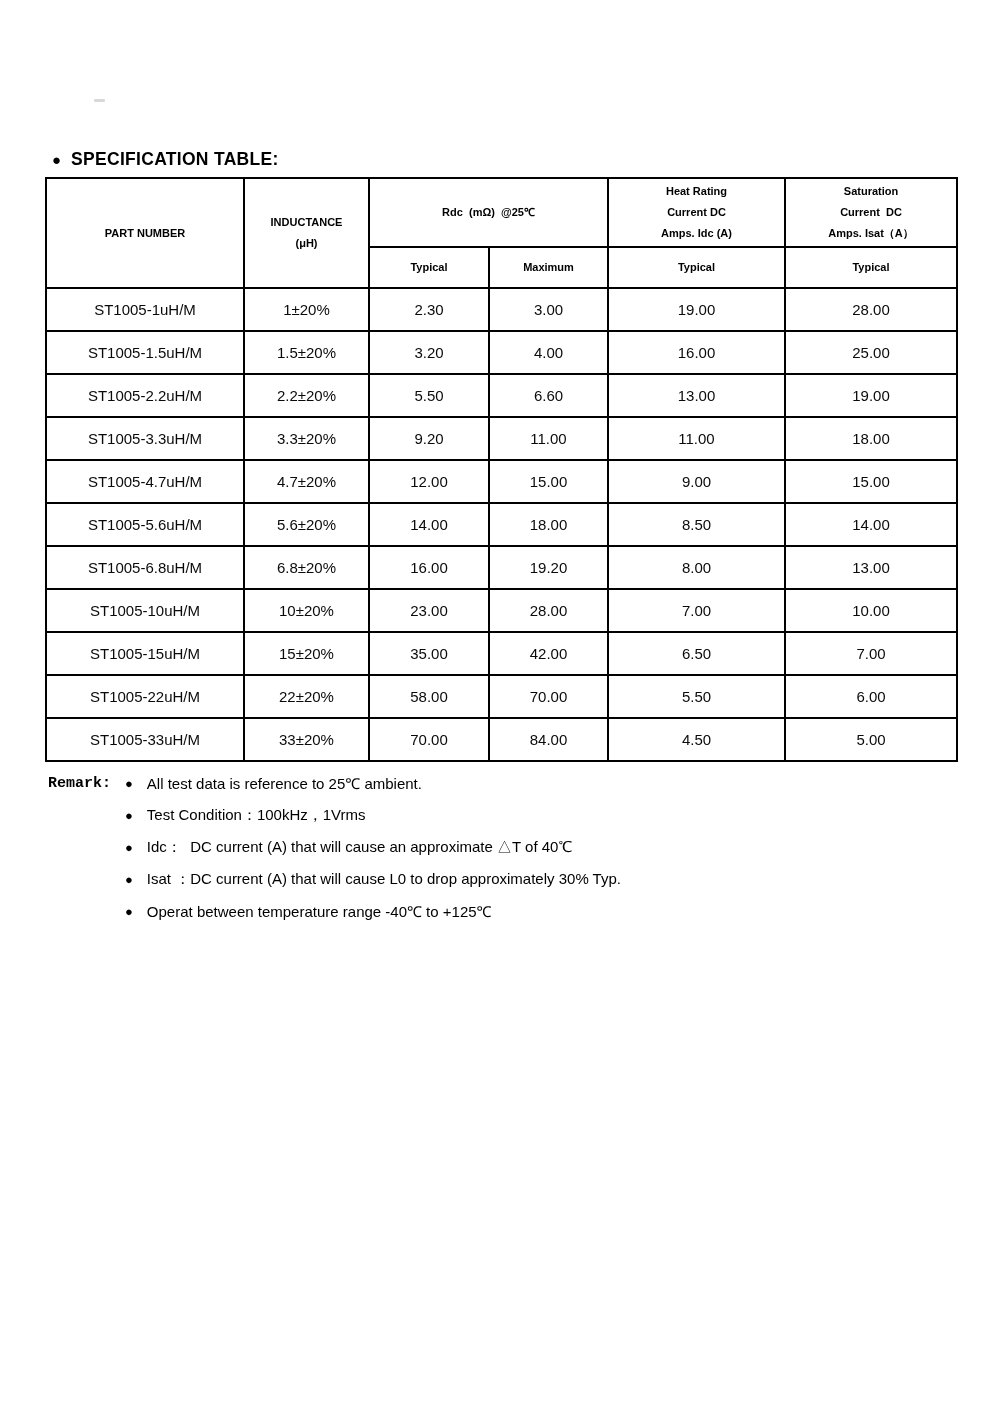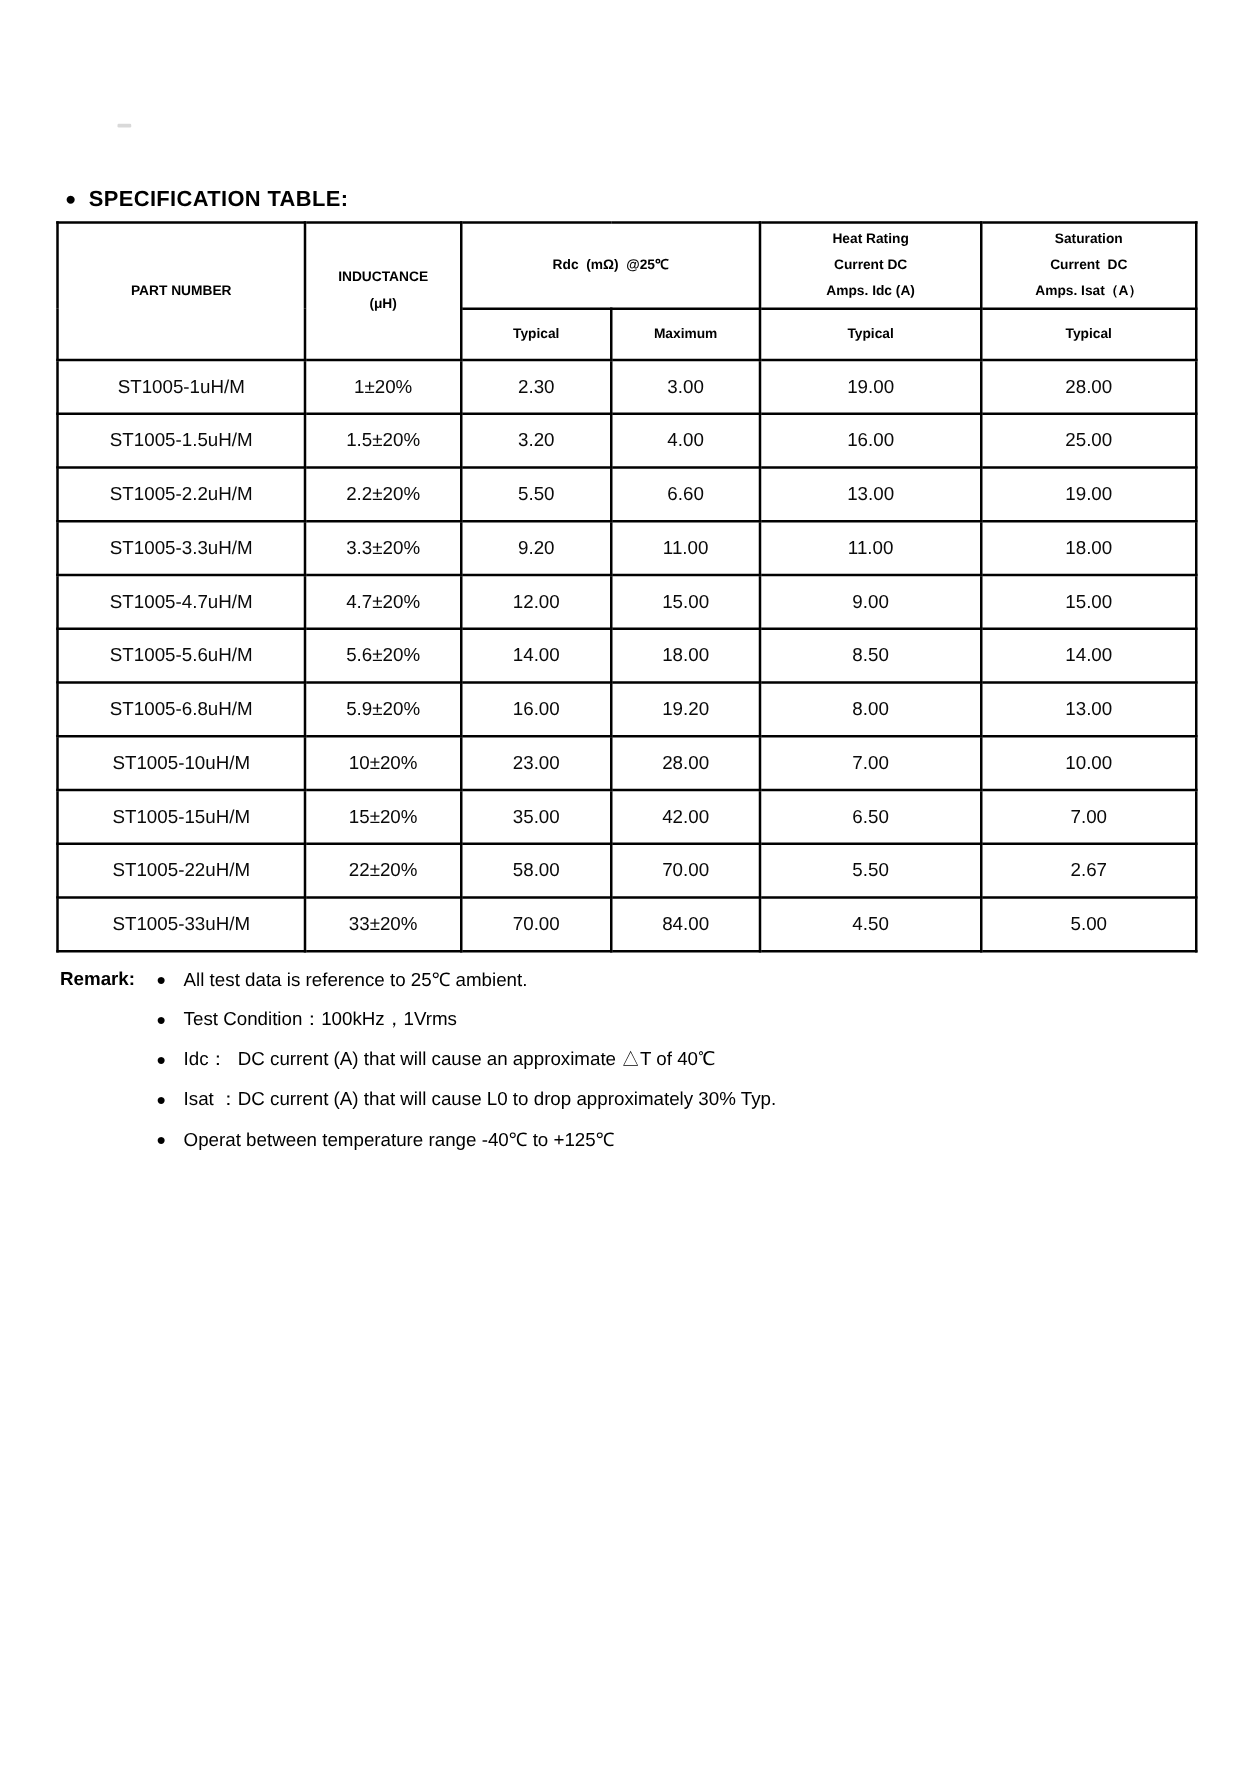--- a/index.html
+++ b/index.html
@@ -82,20 +82,21 @@
     display: flex;
     align-items: center;
     margin-bottom: 14px;
     height: 18px;
   }
   .remark-label {
     font-weight: bold;
     width: 77px;
     flex: 0 0 77px;
     white-space: pre;
+    font-family: Liberation Mono, monospace;
   }
   .remark-line.indent { margin-left: 77px; }
   .remark-bullet {
     font-size: 13px;
     line-height: 1;
     margin-right: 14px;
     flex: 0 0 auto;
   }
   .remark-text { white-space: pre-wrap; text-align: center; }
 </style>
@@ -192,21 +193,21 @@
         <tr>
           <td>ST1005-5.6uH/M</td>
           <td>5.6±20%</td>
           <td>14.00</td>
           <td>18.00</td>
           <td>8.50</td>
           <td>14.00</td>
         </tr>
         <tr>
           <td>ST1005-6.8uH/M</td>
-          <td>5.9±20%</td>
+          <td>6.8±20%</td>
           <td>16.00</td>
           <td>19.20</td>
           <td>8.00</td>
           <td>13.00</td>
         </tr>
         <tr>
           <td>ST1005-10uH/M</td>
           <td>10±20%</td>
           <td>23.00</td>
           <td>28.00</td>
@@ -220,21 +221,21 @@
           <td>42.00</td>
           <td>6.50</td>
           <td>7.00</td>
         </tr>
         <tr>
           <td>ST1005-22uH/M</td>
           <td>22±20%</td>
           <td>58.00</td>
           <td>70.00</td>
           <td>5.50</td>
-          <td>2.67</td>
+          <td>6.00</td>
         </tr>
         <tr>
           <td>ST1005-33uH/M</td>
           <td>33±20%</td>
           <td>70.00</td>
           <td>84.00</td>
           <td>4.50</td>
           <td>5.00</td>
         </tr>
       </tbody>

